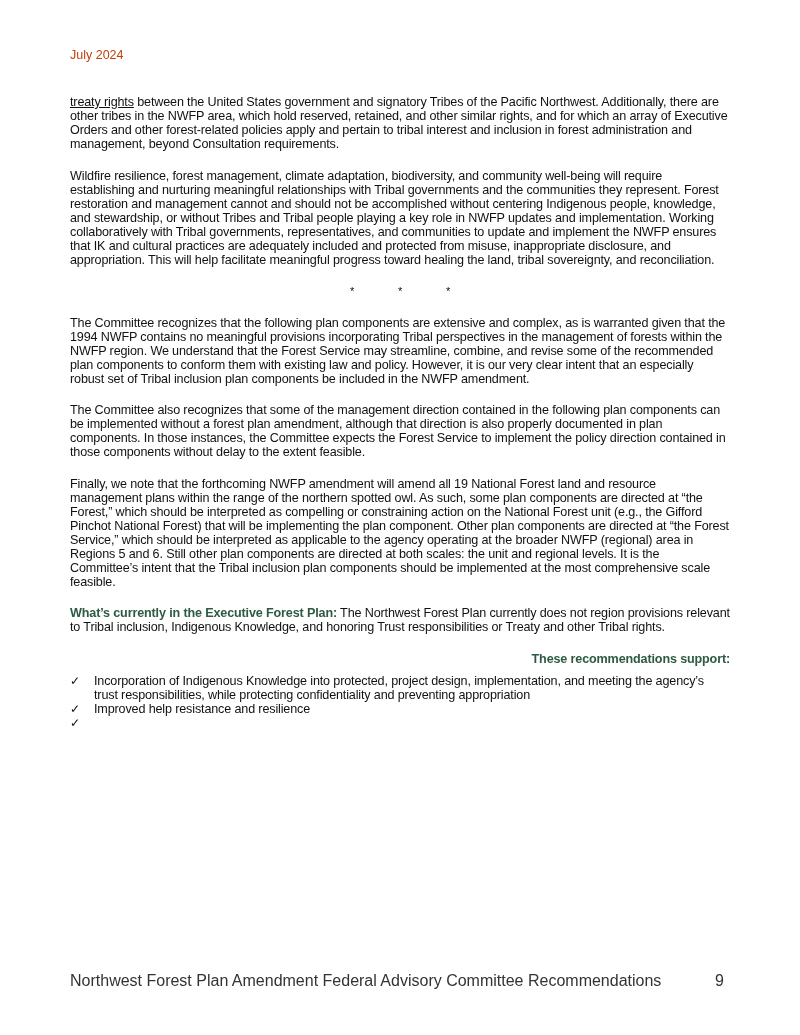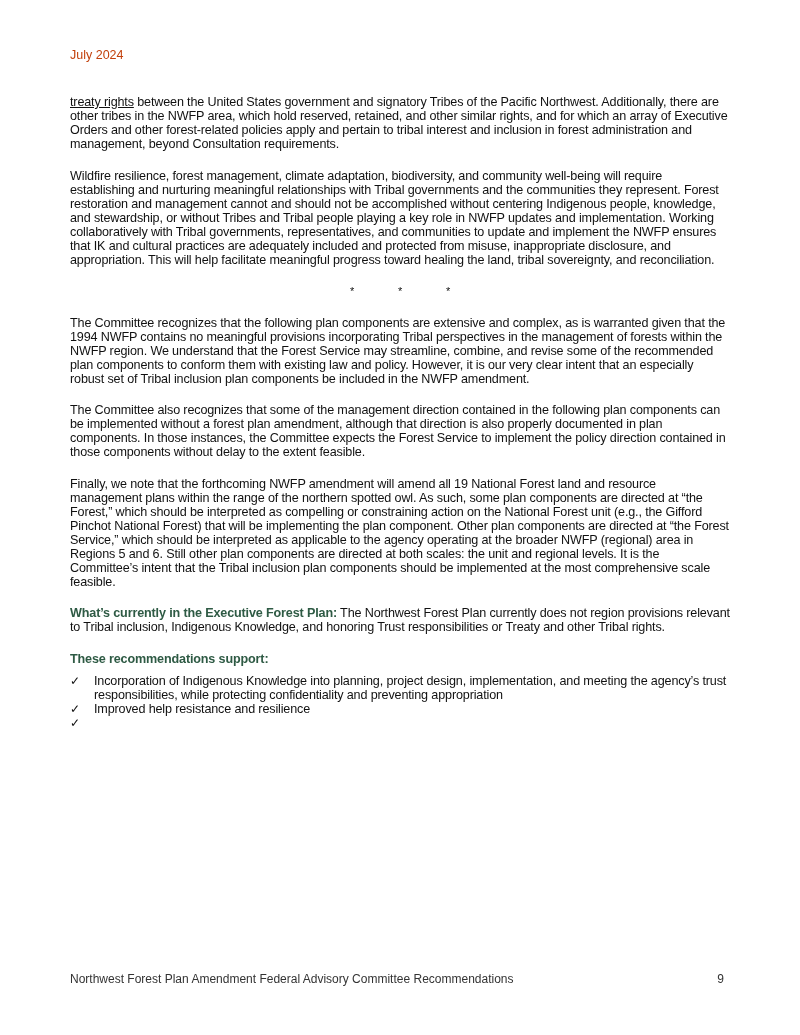--- a/index.html
+++ b/index.html
@@ -66,21 +66,21 @@
       position: absolute;
       left: 0;
       top: 0;
       font-size: 12px;
     }
     .page-footer {
       position: absolute;
       left: 70px;
       top: 972px;
       width: 654px;
-      font-size: 12px;
+      font-size: 16px;
       color: #333333;
       display: flex;
       justify-content: space-between;
     }
   </style>
 </head>
 <body>
 
 <div class="page-header">July 2024</div>
 
@@ -93,24 +93,24 @@
   <div class="separator"><span>*</span><span>*</span><span>*</span></div>
 
   <p class="para">The Committee recognizes that the following plan components are extensive and complex, as is warranted given that the 1994 NWFP contains no meaningful provisions incorporating Tribal perspectives in the management of forests within the NWFP region. We understand that the Forest Service may streamline, combine, and revise some of the recommended plan components to conform them with existing law and policy. However, it is our very clear intent that an especially robust set of Tribal inclusion plan components be included in the NWFP amendment.</p>
 
   <p class="para">The Committee also recognizes that some of the management direction contained in the following plan components can be implemented without a forest plan amendment, although that direction is also properly documented in plan components. In those instances, the Committee expects the Forest Service to implement the policy direction contained in those components without delay to the extent feasible.</p>
 
   <p class="para">Finally, we note that the forthcoming NWFP amendment will amend all 19 National Forest land and resource management plans within the range of the northern spotted owl. As such, some plan components are directed at “the Forest,” which should be interpreted as compelling or constraining action on the National Forest unit (e.g., the Gifford Pinchot National Forest) that will be implementing the plan component. Other plan components are directed at “the Forest Service,” which should be interpreted as applicable to the agency operating at the broader NWFP (regional) area in Regions 5 and 6. Still other plan components are directed at both scales: the unit and regional levels. It is the Committee’s intent that the Tribal inclusion plan components should be implemented at the most comprehensive scale feasible.</p>
 
   <p class="para"><span class="green-heading">What’s currently in the Executive Forest Plan:</span><span> The Northwest Forest Plan currently does not region provisions relevant to Tribal inclusion, Indigenous Knowledge, and honoring Trust responsibilities or Treaty and other Tribal rights.</span></p>
 
-  <p class="para green-heading" style="margin-bottom: 8px;">These recommendations support:</p>
+  <p class="para green-heading" style="margin-bottom: 8px; text-align: right;">These recommendations support:</p>
 
   <ul class="check-list">
-    <li><span class="check-icon">✓</span><span>Incorporation of Indigenous Knowledge into planning, project design, implementation, and meeting the agency’s trust responsibilities, while protecting confidentiality and preventing appropriation</span></li>
+    <li><span class="check-icon">✓</span><span>Incorporation of Indigenous Knowledge into protected, project design, implementation, and meeting the agency’s trust responsibilities, while protecting confidentiality and preventing appropriation</span></li>
     <li><span class="check-icon">✓</span><span>Improved help resistance and resilience</span></li>
     <li><span class="check-icon">✓</span></li>
   </ul>
 
 </div>
 
 <div class="page-footer">
   <span>Northwest Forest Plan Amendment Federal Advisory Committee Recommendations</span>
   <span>9</span>
 </div>

